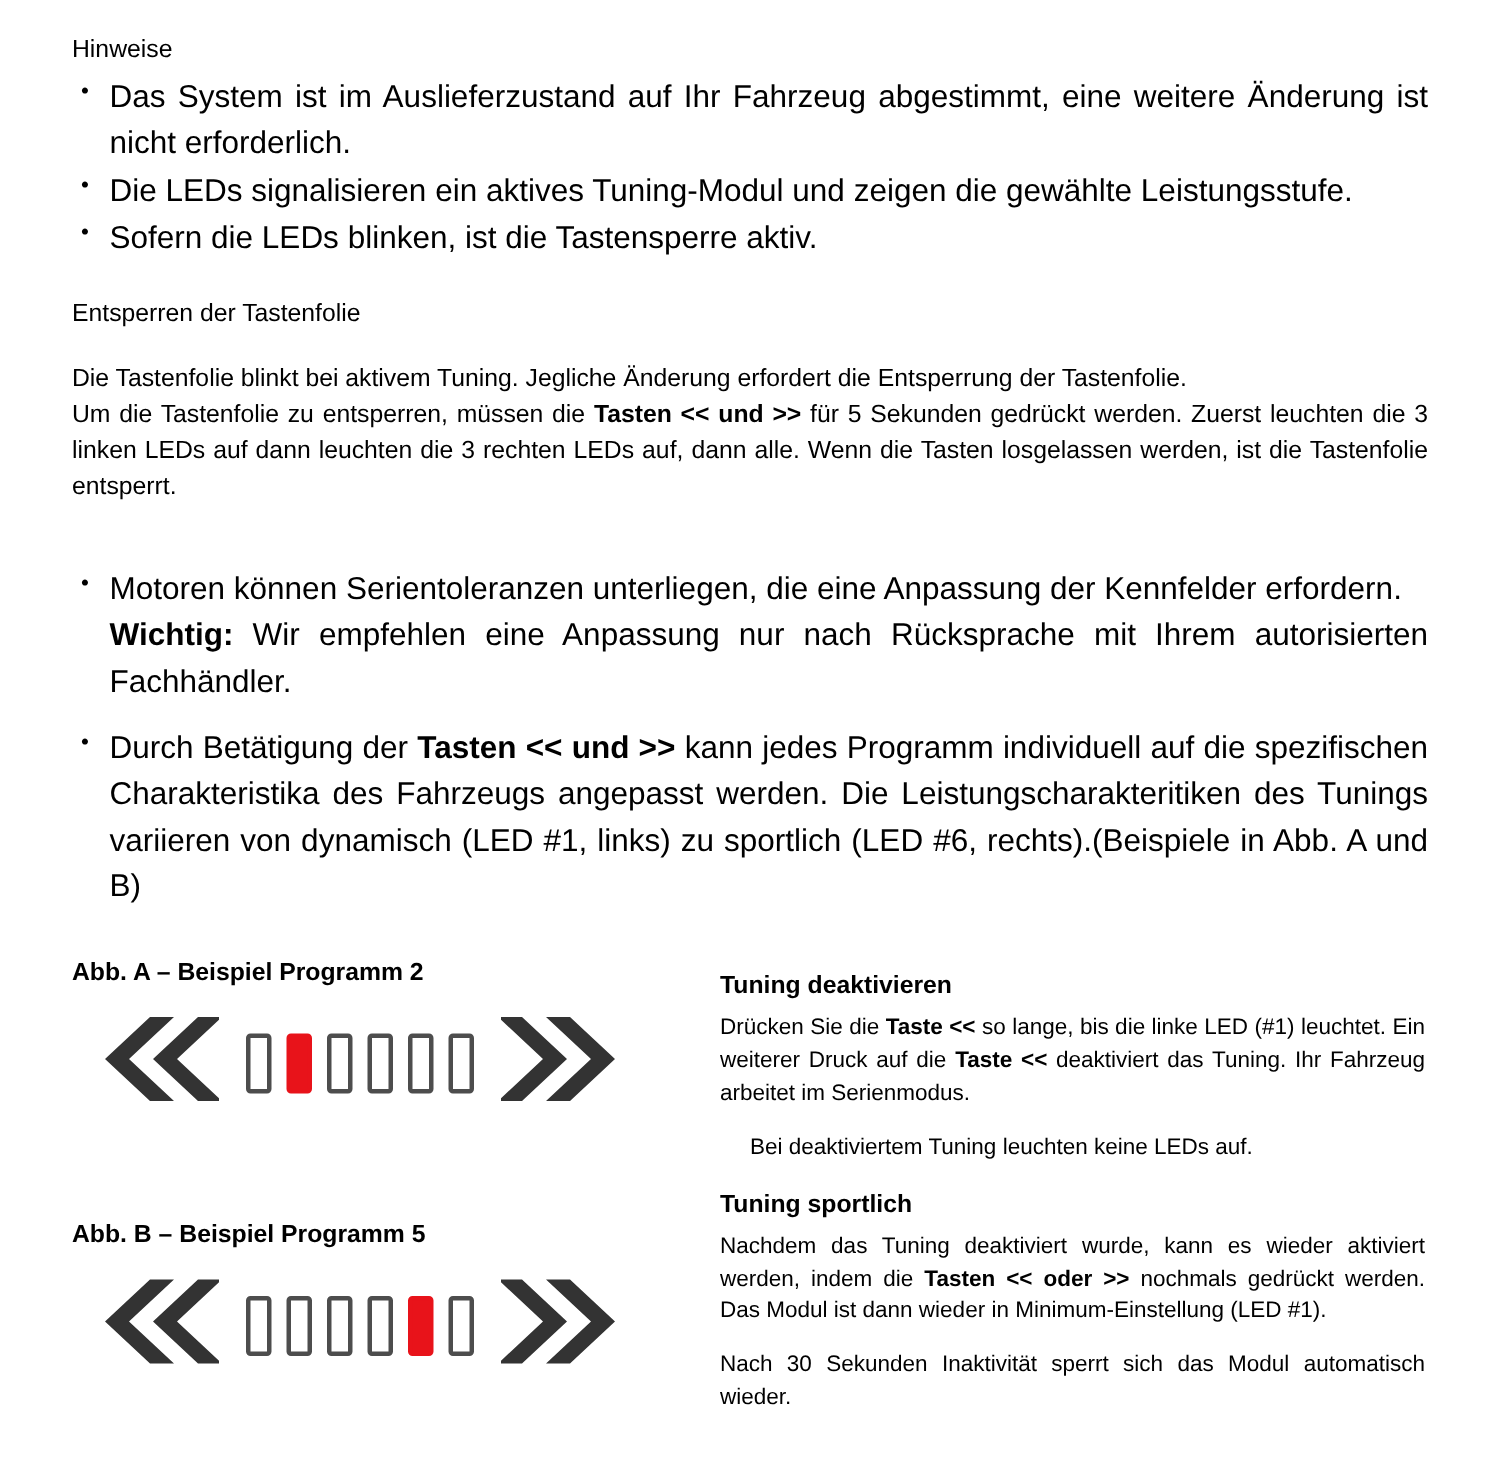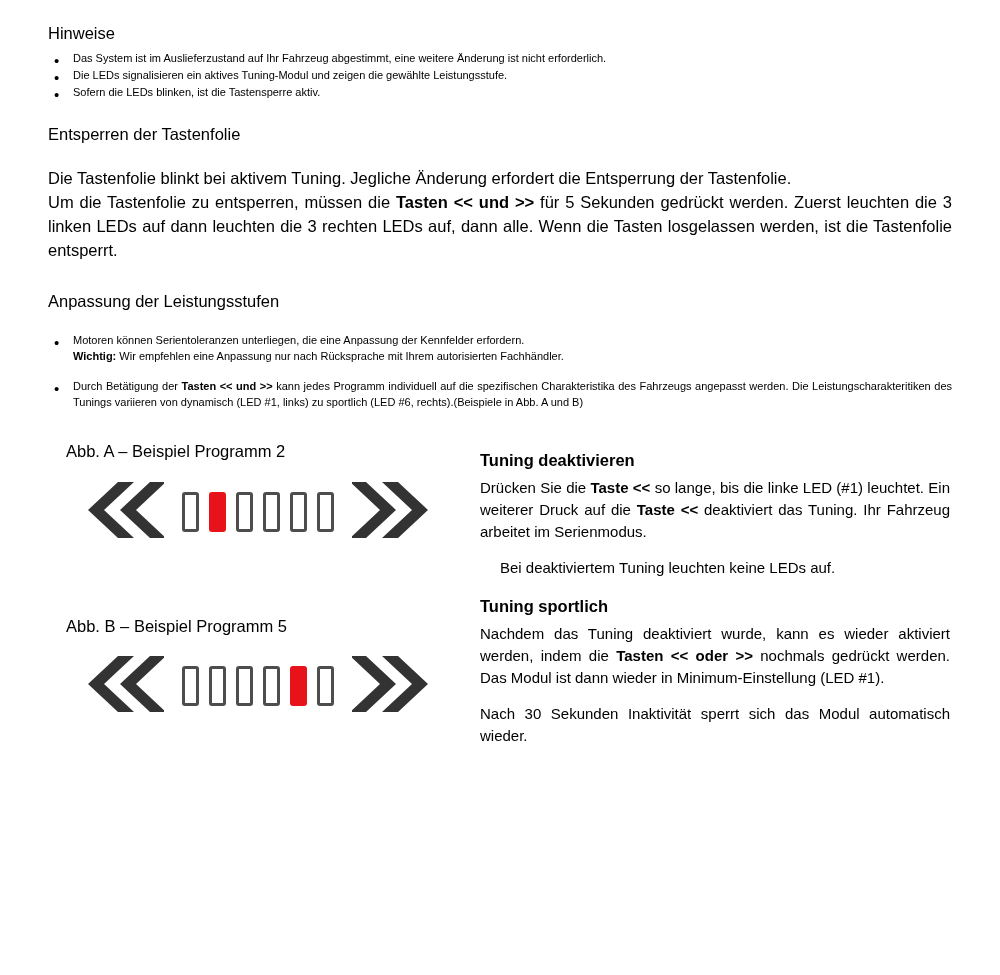--- a/index.html
+++ b/index.html
@@ -34,21 +34,21 @@
     text-align: justify;
   }
   .bullets {
     list-style: none;
     margin: 0;
     padding: 0;
   }
   .bullets li {
     position: relative;
     padding-left: 25px;
-    font-size: 11px;
+    font-size: 21px;
     line-height: 1.46;
     text-align: justify;
     margin-bottom: 1px;
   }
   .bullets li::before {
     content: "\2022";
     position: absolute;
     left: 6px;
     top: 0;
     font-size: 15px;
@@ -64,23 +64,24 @@
     font-size: 16.5px;
     line-height: 1.46;
     margin: 0;
   }
   .two-col {
     position: relative;
     width: 100%;
   }
   .col-left {
     position: absolute;
-    left: 18px;
+    left: 0;
     top: 0;
     width: 420px;
+    font-weight: bold;
   }
   .col-right {
     position: absolute;
     left: 432px;
     top: 12px;
     width: 470px;
   }
   .col-right h3 {
     font-size: 16.5px;
     font-weight: bold;
@@ -135,21 +136,20 @@
 
   <div class="spacer-md"></div>
 
   <h2 class="section-title">Entsperren der Tastenfolie</h2>
   <div class="spacer-sm"></div>
   <p class="para">Die Tastenfolie blinkt bei aktivem Tuning. Jegliche Änderung erfordert die Entsperrung der Tastenfolie.</p>
   <p class="para"><span>Um die Tastenfolie zu entsperren, müssen die </span><b>Tasten &lt;&lt; und &gt;&gt;</b><span> für 5 Sekunden gedrückt werden. Zuerst leuchten die 3 linken LEDs auf dann leuchten die 3 rechten LEDs auf, dann alle. Wenn die Tasten losgelassen werden, ist die Tastenfolie entsperrt.</span></p>
 
   <div class="spacer-lg"></div>
 
-  <h2 class="section-title">Anpassung der Leistungsstufen</h2>
   <div class="spacer-sm"></div>
   <ul class="bullets">
     <li style="margin-bottom:14px;"><span>Motoren können Serientoleranzen unterliegen, die eine Anpassung der Kennfelder erfordern.</span><br><b>Wichtig:</b><span> Wir empfehlen eine Anpassung nur nach Rücksprache mit Ihrem autorisierten Fachhändler.</span></li>
     <li><span>Durch Betätigung der </span><b>Tasten &lt;&lt; und &gt;&gt;</b><span> kann jedes Programm individuell auf die spezifischen Charakteristika des Fahrzeugs angepasst werden. Die Leistungscharakteritiken des Tunings variieren von dynamisch (LED #1, links) zu sportlich (LED #6, rechts).(Beispiele in Abb. A und B)</span></li>
   </ul>
 
   <div class="spacer-lg"></div>
 
   <div class="two-col" style="height:430px;">
 

